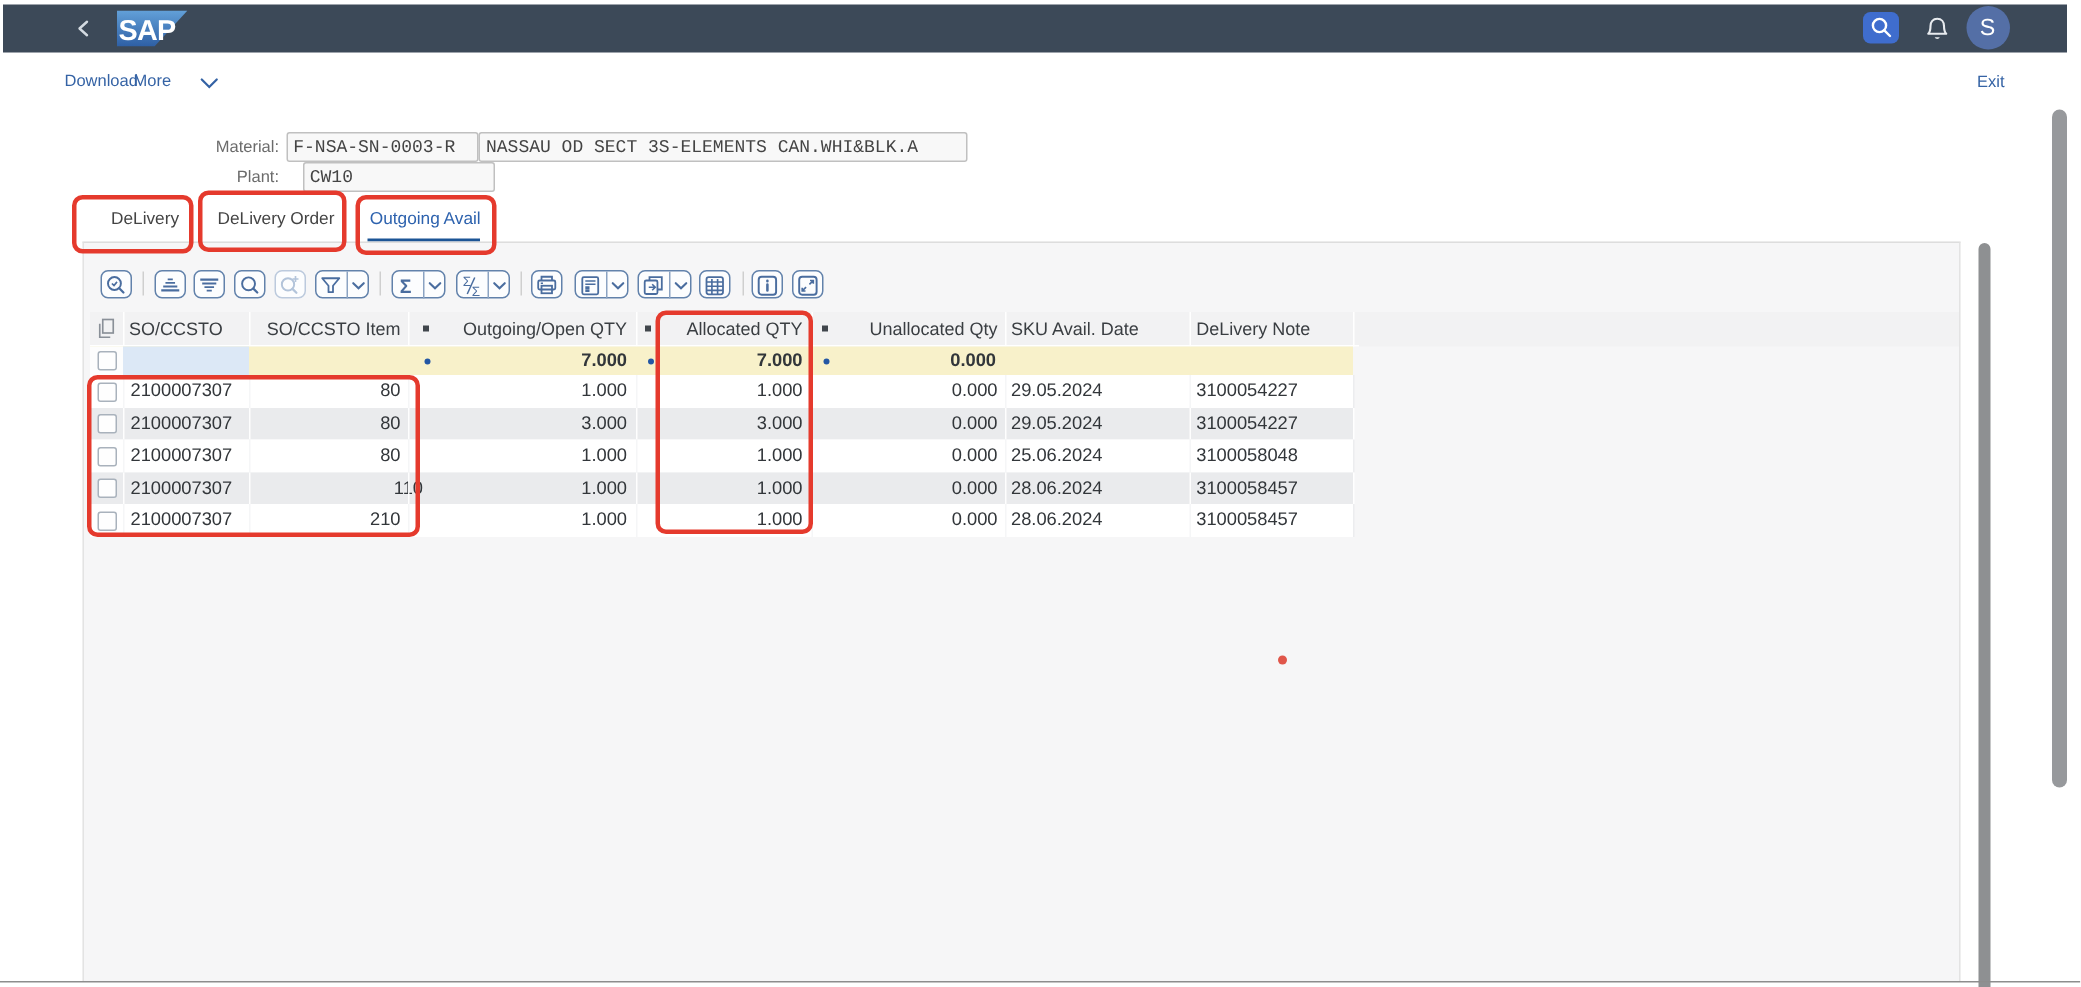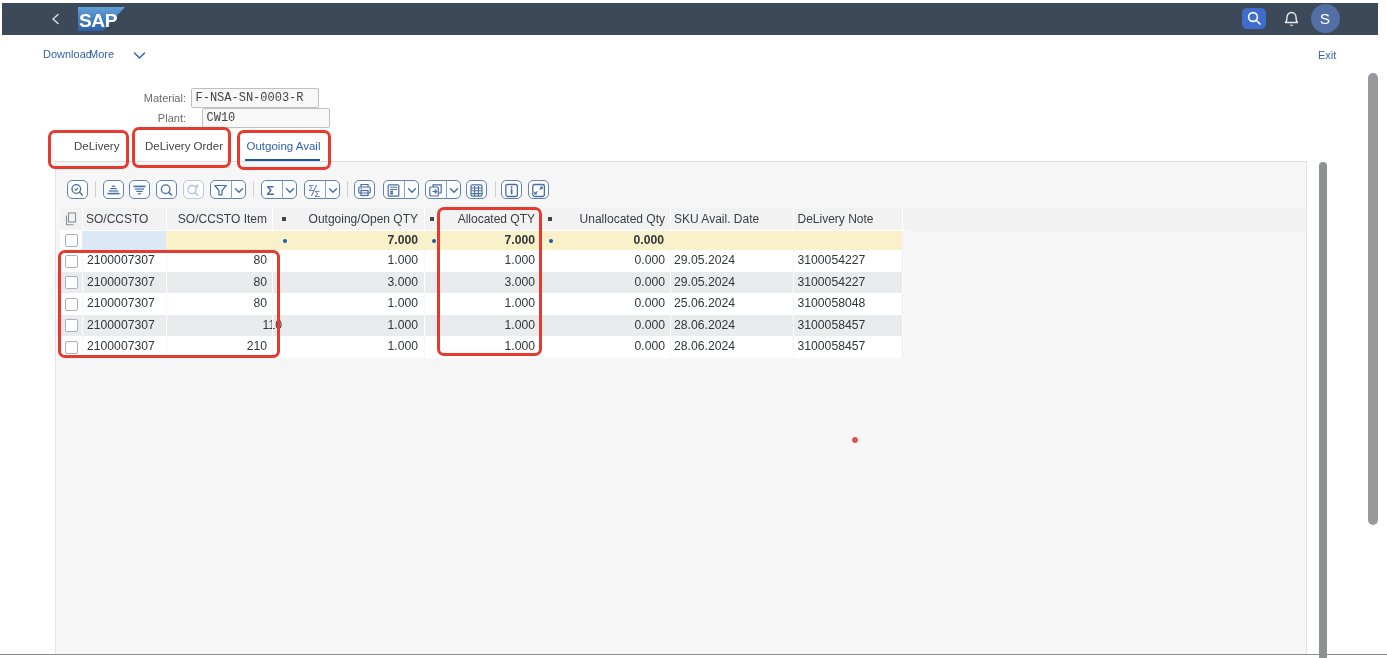--- a/index.html
+++ b/index.html
@@ -98,20 +98,21 @@
   <div class="abs lnk" style="left:89px;">More</div>
   <div class="abs" style="left:133px;top:51px;">
       <svg width="13" height="9" viewBox="0 0 13 9">
         <path d="M1.5 2 L6.5 7 L11.5 2" stroke="#3563a5" stroke-width="1.5" fill="none" stroke-linecap="round"></path>
       </svg>
     </div>
   <div class="abs lnk" style="left:1318px;top:47px;">Exit</div>
 
   <div class="abs flabel" style="left:100px;top:89px;width:86px;">Material:</div>
   <div class="abs finput" style="left:190.5px;top:88px;width:122px;">F-NSA-SN-0003-R</div>
+  <div class="abs finput" style="left:319px;top:88px;width:320px;">NASSAU OD SECT 3S-ELEMENTS CAN.WHI&amp;BLK.A</div>
   <div class="abs flabel" style="left:100px;top:108.5px;width:86px;">Plant:</div>
   <div class="abs finput" style="left:190.5px;top:107.5px;width:122px;margin-left:11px;">CW10</div>
 
   <div class="abs tab" style="left:74px;">DeLivery</div>
   <div class="abs tab" style="left:145px;">DeLivery Order</div>
   <div class="abs tab" id="tabsel" style="left:246.5px;">Outgoing Avail</div>
   <div class="abs" id="tabline"></div>
 
   <div class="abs" id="panel"></div>
 

